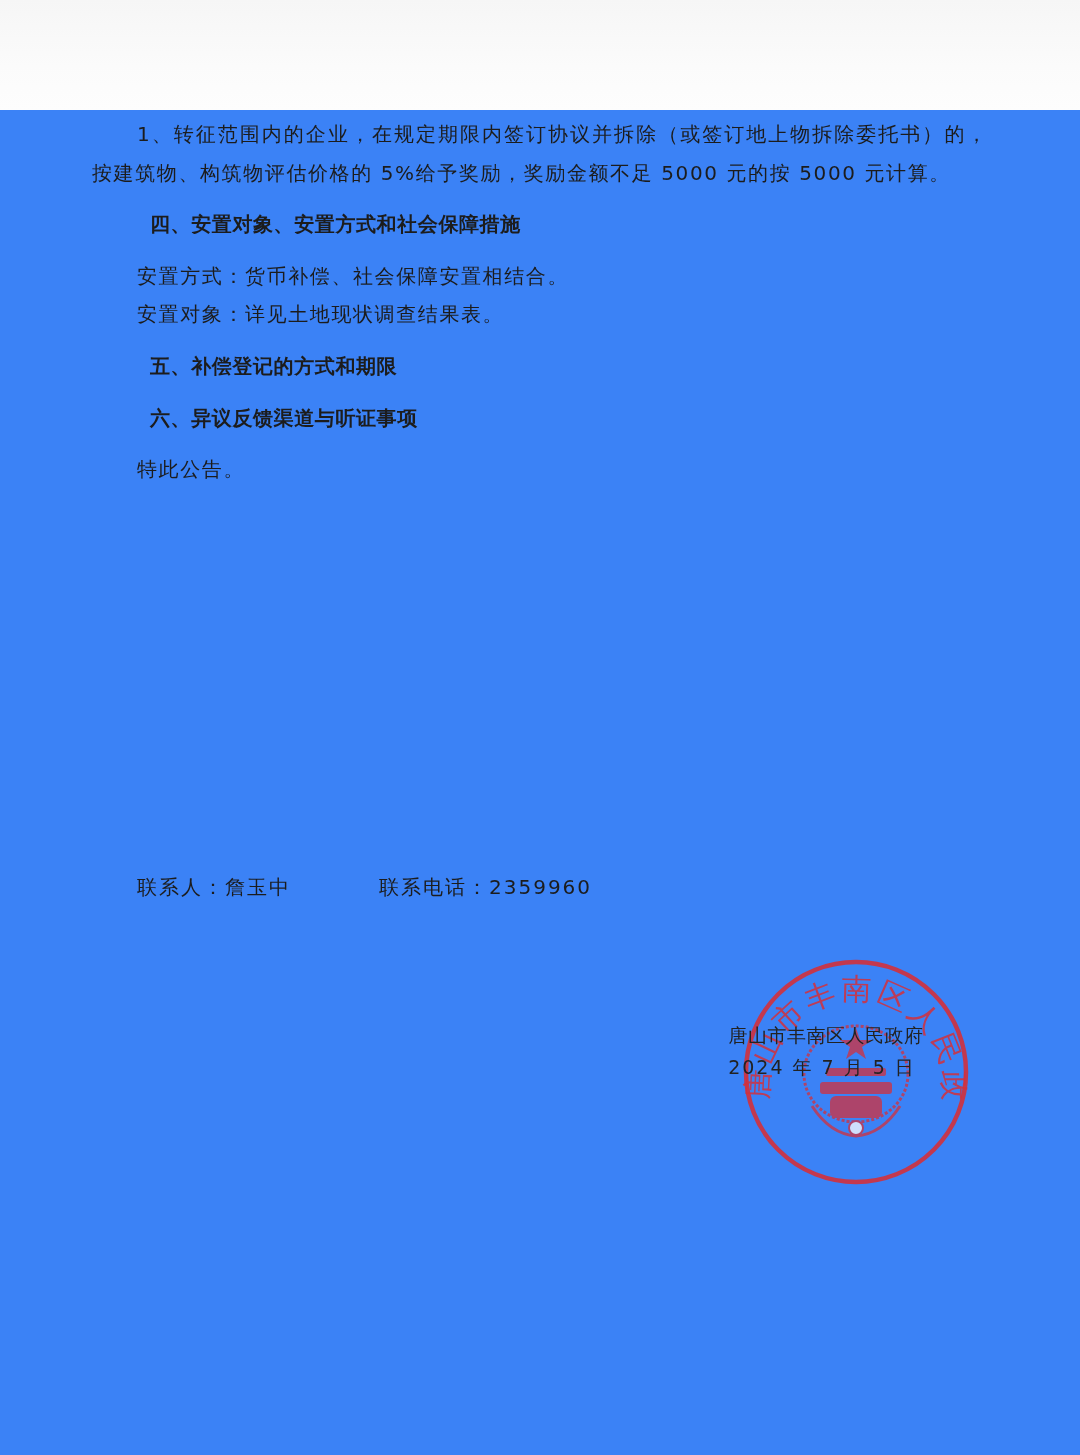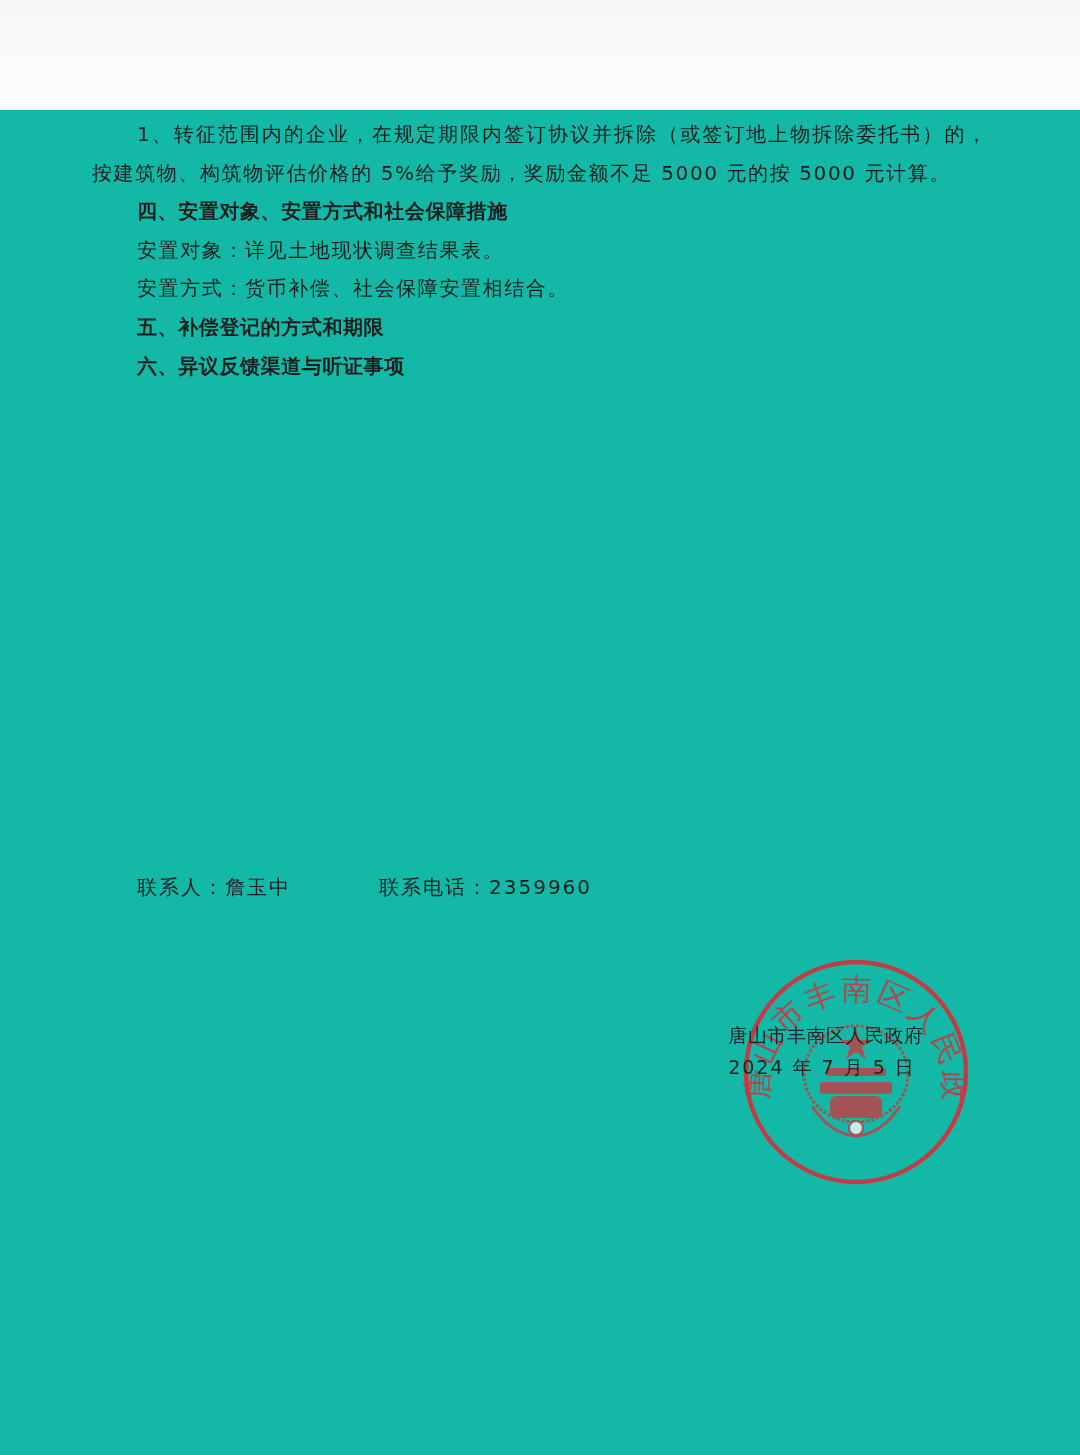--- a/index.html
+++ b/index.html
@@ -13,21 +13,21 @@
     position: relative;
     overflow: hidden;
     font-family: "DejaVu Sans", "Liberation Sans", sans-serif;
     color: #1c1c1c;
   }
   .page {
     position: absolute;
     left: 0; top: 0;
     width: 1080px;
     height: 1455px;
-    background: #14b8a6;
+    background: #3b82f6;
   }
   .show-through {
     position: absolute;
     left: 0; top: 0; right: 0;
     height: 110px;
     background: linear-gradient(#f6f6f6, #fbfbfb 60%, #fdfdfd);
   }
   .body-text {
     position: absolute;
     left: 92px;
@@ -38,21 +38,21 @@
     margin: 0;
     font-size: 20px;
     line-height: 38.6px;
     letter-spacing: 1.6px;
     text-align: justify;
     text-align-last: left;
     text-indent: 45px;
     font-weight: 500;
   }
   .heading {
-    margin: 0;
+    margin: 13px;
     font-size: 20px;
     line-height: 38.6px;
     letter-spacing: 0.6px;
     text-indent: 45px;
     font-weight: bold;
   }
   .url {
     font-family: "DejaVu Sans Mono", "Liberation Mono", monospace;
     letter-spacing: 0;
     font-size: 19px;
@@ -100,24 +100,25 @@
 </style>
 </head>
 <body>
 
 <div class="page">
   <div class="show-through"></div>
 
   <div class="body-text">
     <p class="para">1、转征范围内的企业，在规定期限内签订协议并拆除（或签订地上物拆除委托书）的，按建筑物、构筑物评估价格的 5%给予奖励，奖励金额不足 5000 元的按 5000 元计算。</p>
     <p class="heading">四、安置对象、安置方式和社会保障措施</p>
+    <p class="para">安置方式：货币补偿、社会保障安置相结合。</p>
     <p class="para">安置对象：详见土地现状调查结果表。</p>
-    <p class="para">安置方式：货币补偿、社会保障安置相结合。</p>
     <p class="heading">五、补偿登记的方式和期限</p>
     <p class="heading">六、异议反馈渠道与听证事项</p>
+    <p class="para">特此公告。</p>
   </div>
 
   <div class="contact-row">
     <div class="contact-person">
       <span>联系人：</span><span>詹玉中</span>
     </div>
     <div>
       <span>联系电话：</span><span>2359960</span>
     </div>
   </div>

